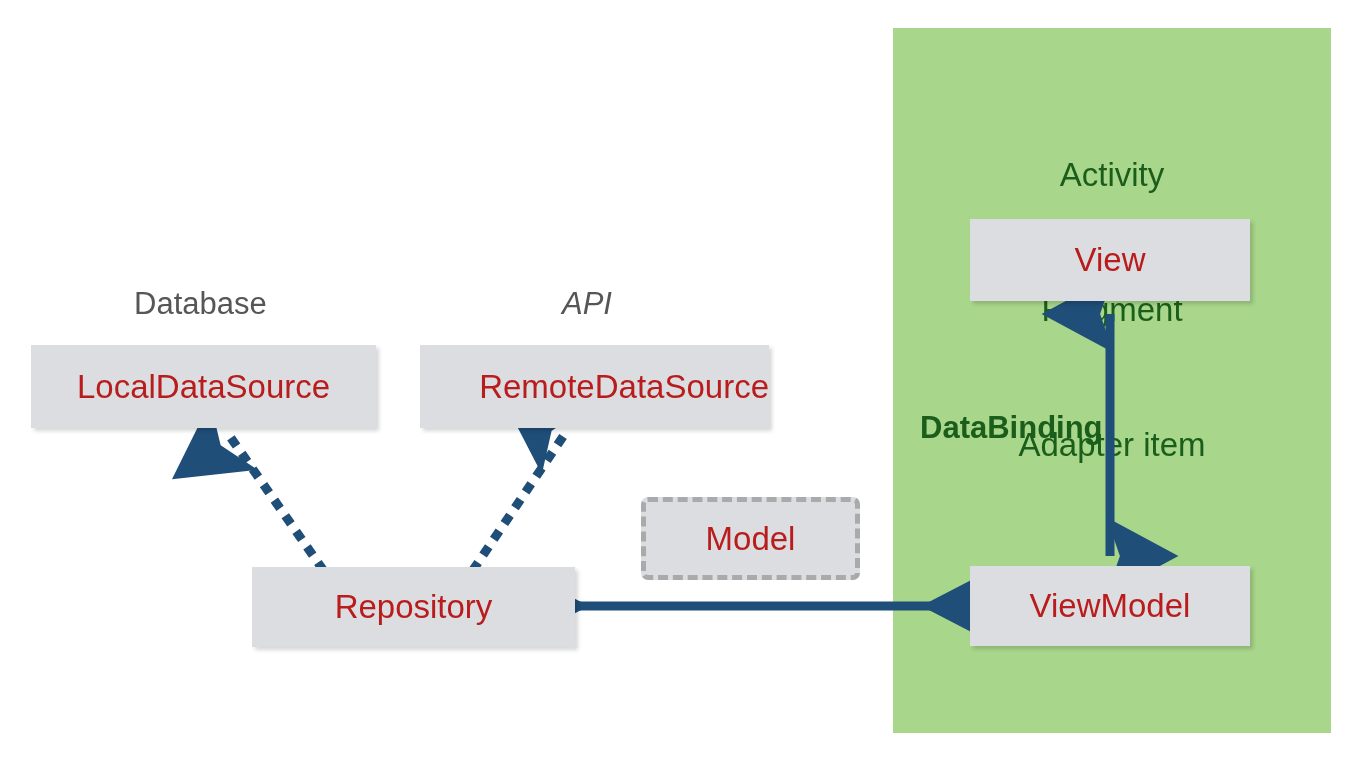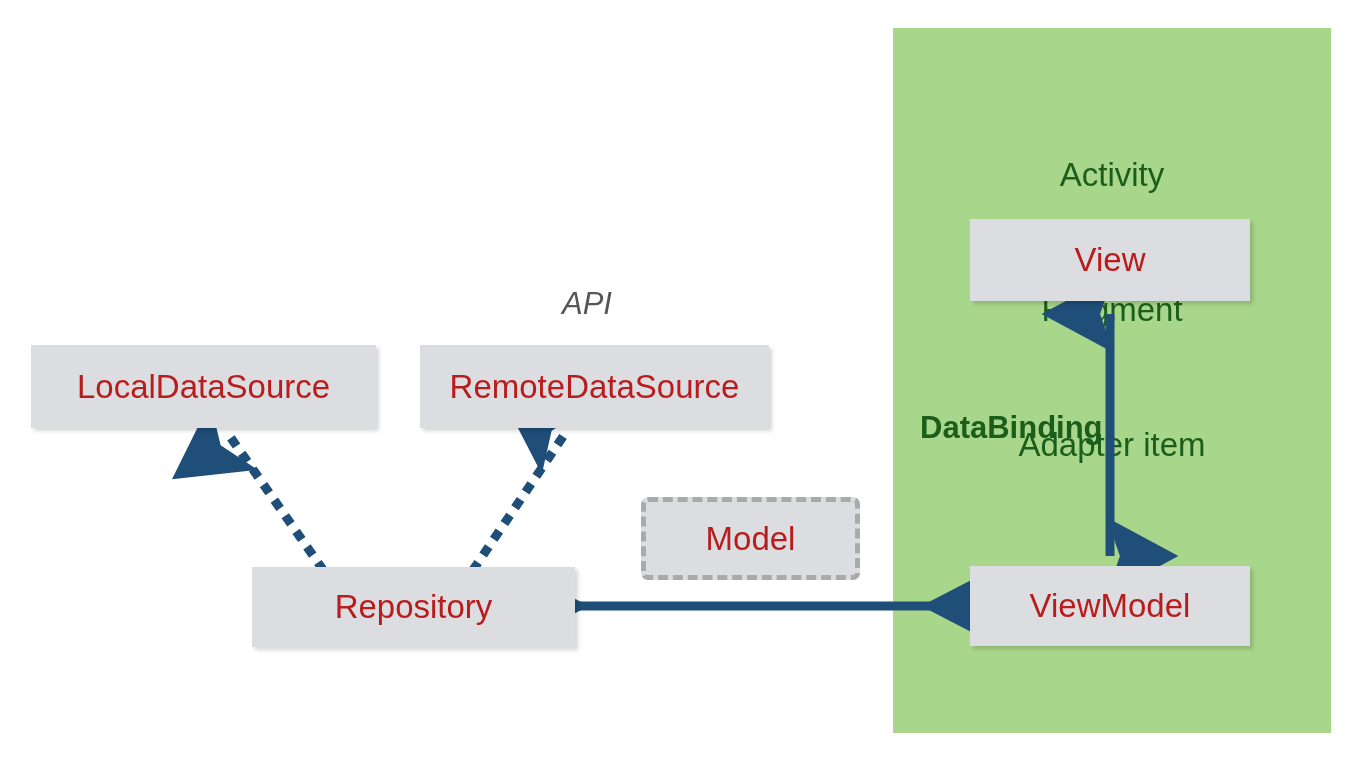--- a/index.html
+++ b/index.html
@@ -50,21 +50,21 @@
     display: flex;
     align-items: center;
     justify-content: center;
     font-size: 33px;
     box-shadow: 3px 3px 4px rgba(0,0,0,0.16);
     box-sizing: border-box;
   }
   .node-label { pointer-events: none; }
 
   .node-local   { left: 31px;  top: 345px; width: 345px; height: 83px; }
-  .node-remote  { left: 420px; top: 345px; width: 349px; height: 83px; }
+  .node-remote  { left: 420px; top: 345px; width: 349px; height: 83px; justify-content: flex-end; }
   .node-repo    { left: 252px; top: 567px; width: 323px; height: 80px; }
   .node-view    { left: 970px; top: 219px; width: 280px; height: 82px; }
   .node-vm      { left: 970px; top: 566px; width: 280px; height: 80px; }
 
   
   .node-model {
     left: 641px;
     top: 497px;
     width: 219px;
     height: 83px;
@@ -139,20 +139,21 @@
 
     <g>
       <line x1="552" y1="606" x2="958" y2="606" stroke="#1f4e79" stroke-width="9" marker-start="url(#ah-h)" marker-end="url(#ah-h)"></line>
     </g>
 
     <g>
       <line x1="1110" y1="314" x2="1110" y2="556" stroke="#1f4e79" stroke-width="9" marker-start="url(#ah-up)" marker-end="url(#ah-up)"></line>
     </g>
   </svg>
 
+  <div class="caption caption-database">Database</div>
   <div class="caption caption-api">API</div>
   <div class="caption-green caption-databinding">DataBinding</div>
 
   <div class="node node-local">
     <span class="node-label">LocalDataSource</span>
   </div>
 
   <div class="node node-remote">
     <span class="node-label">RemoteDataSource</span>
   </div>

